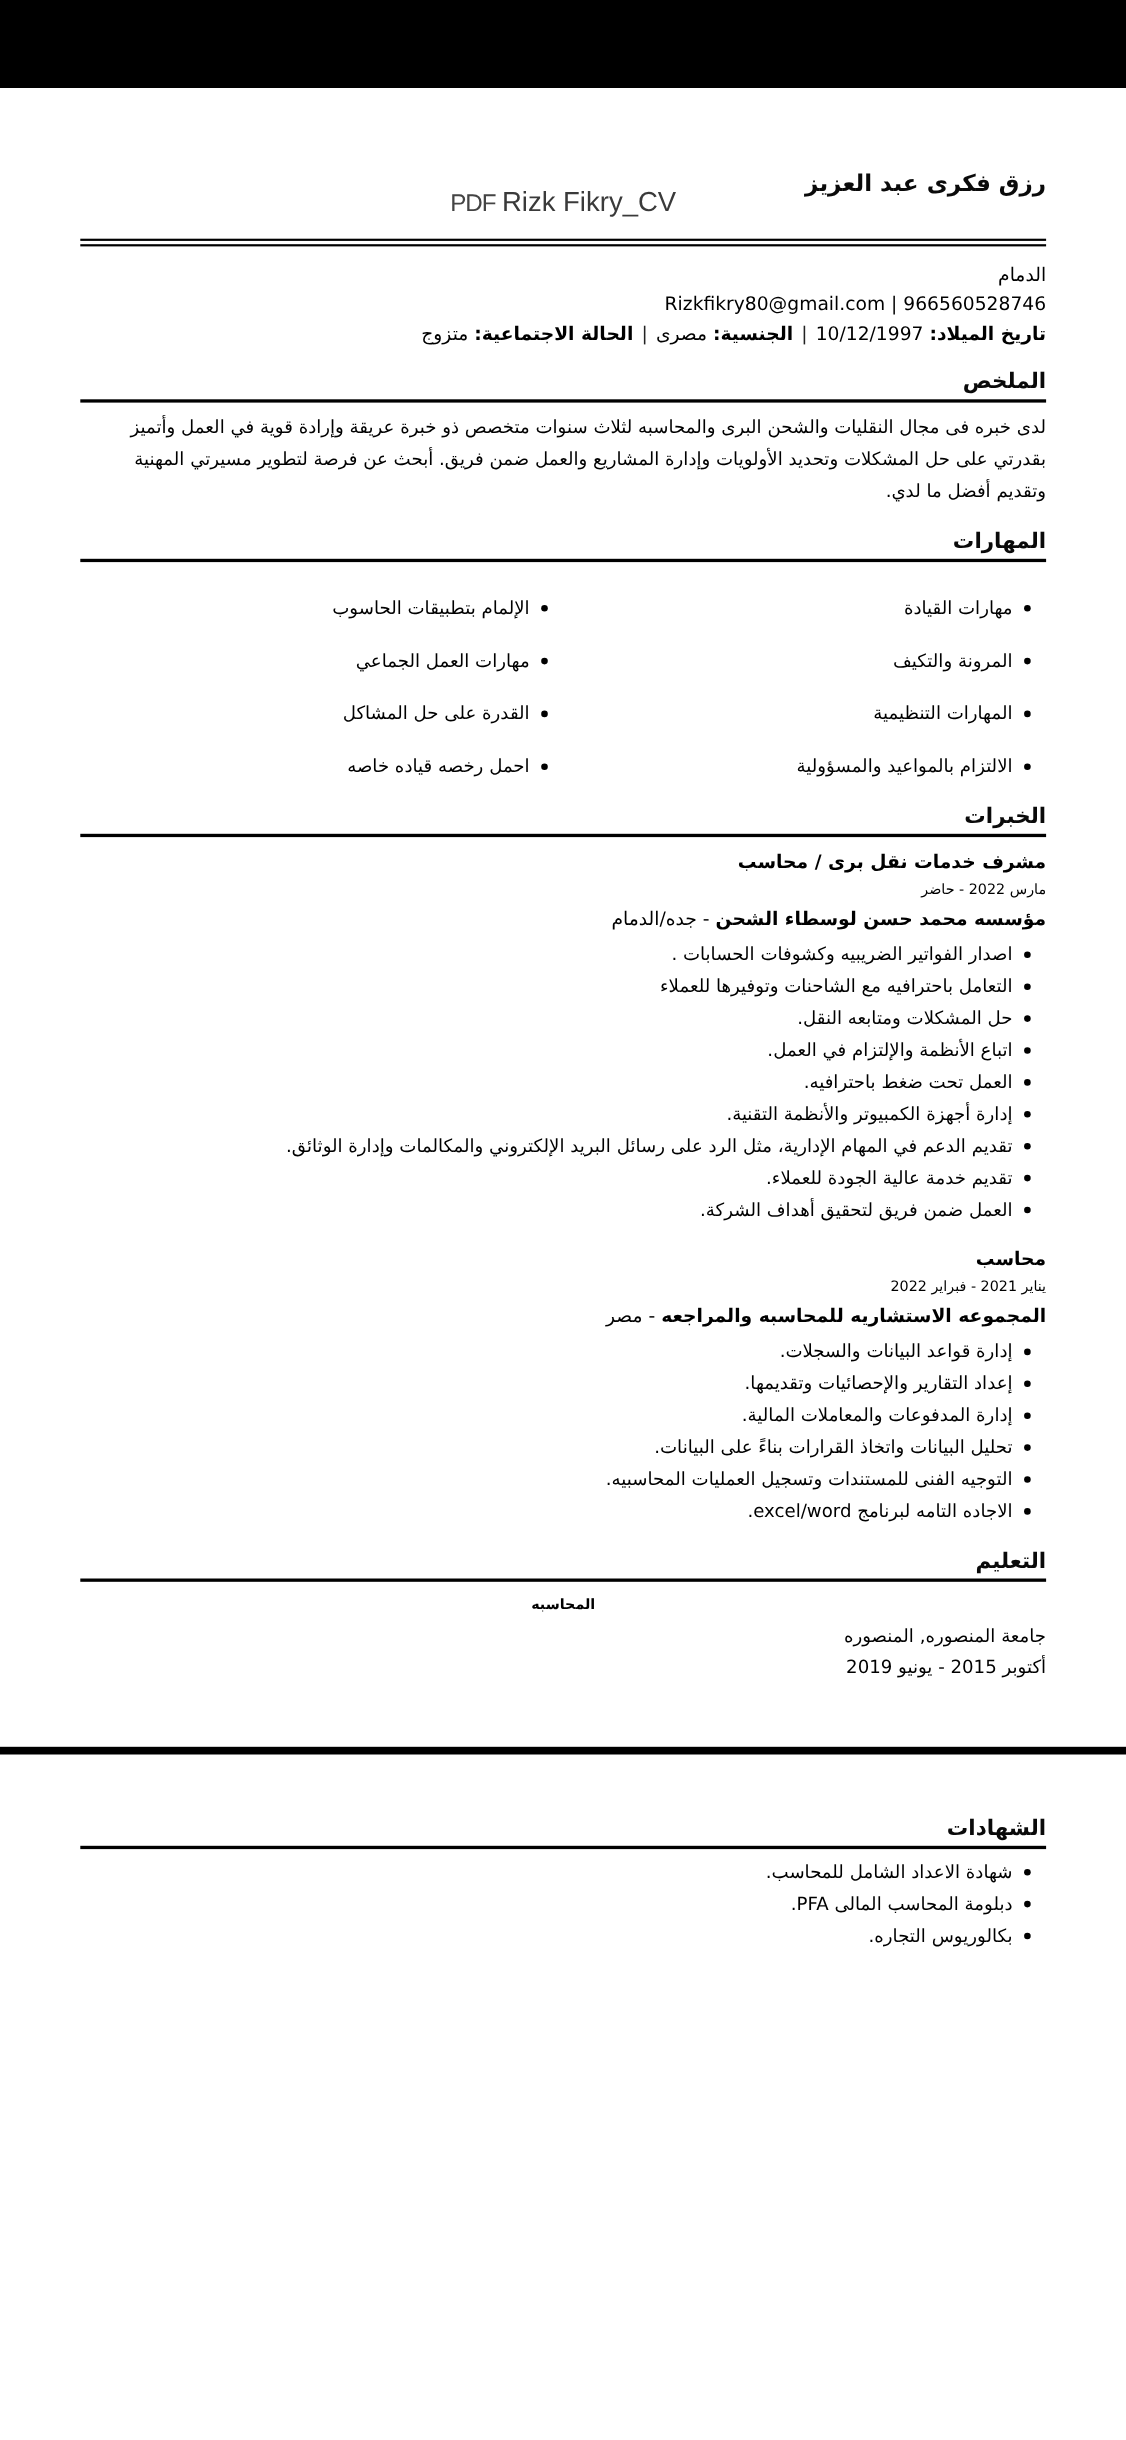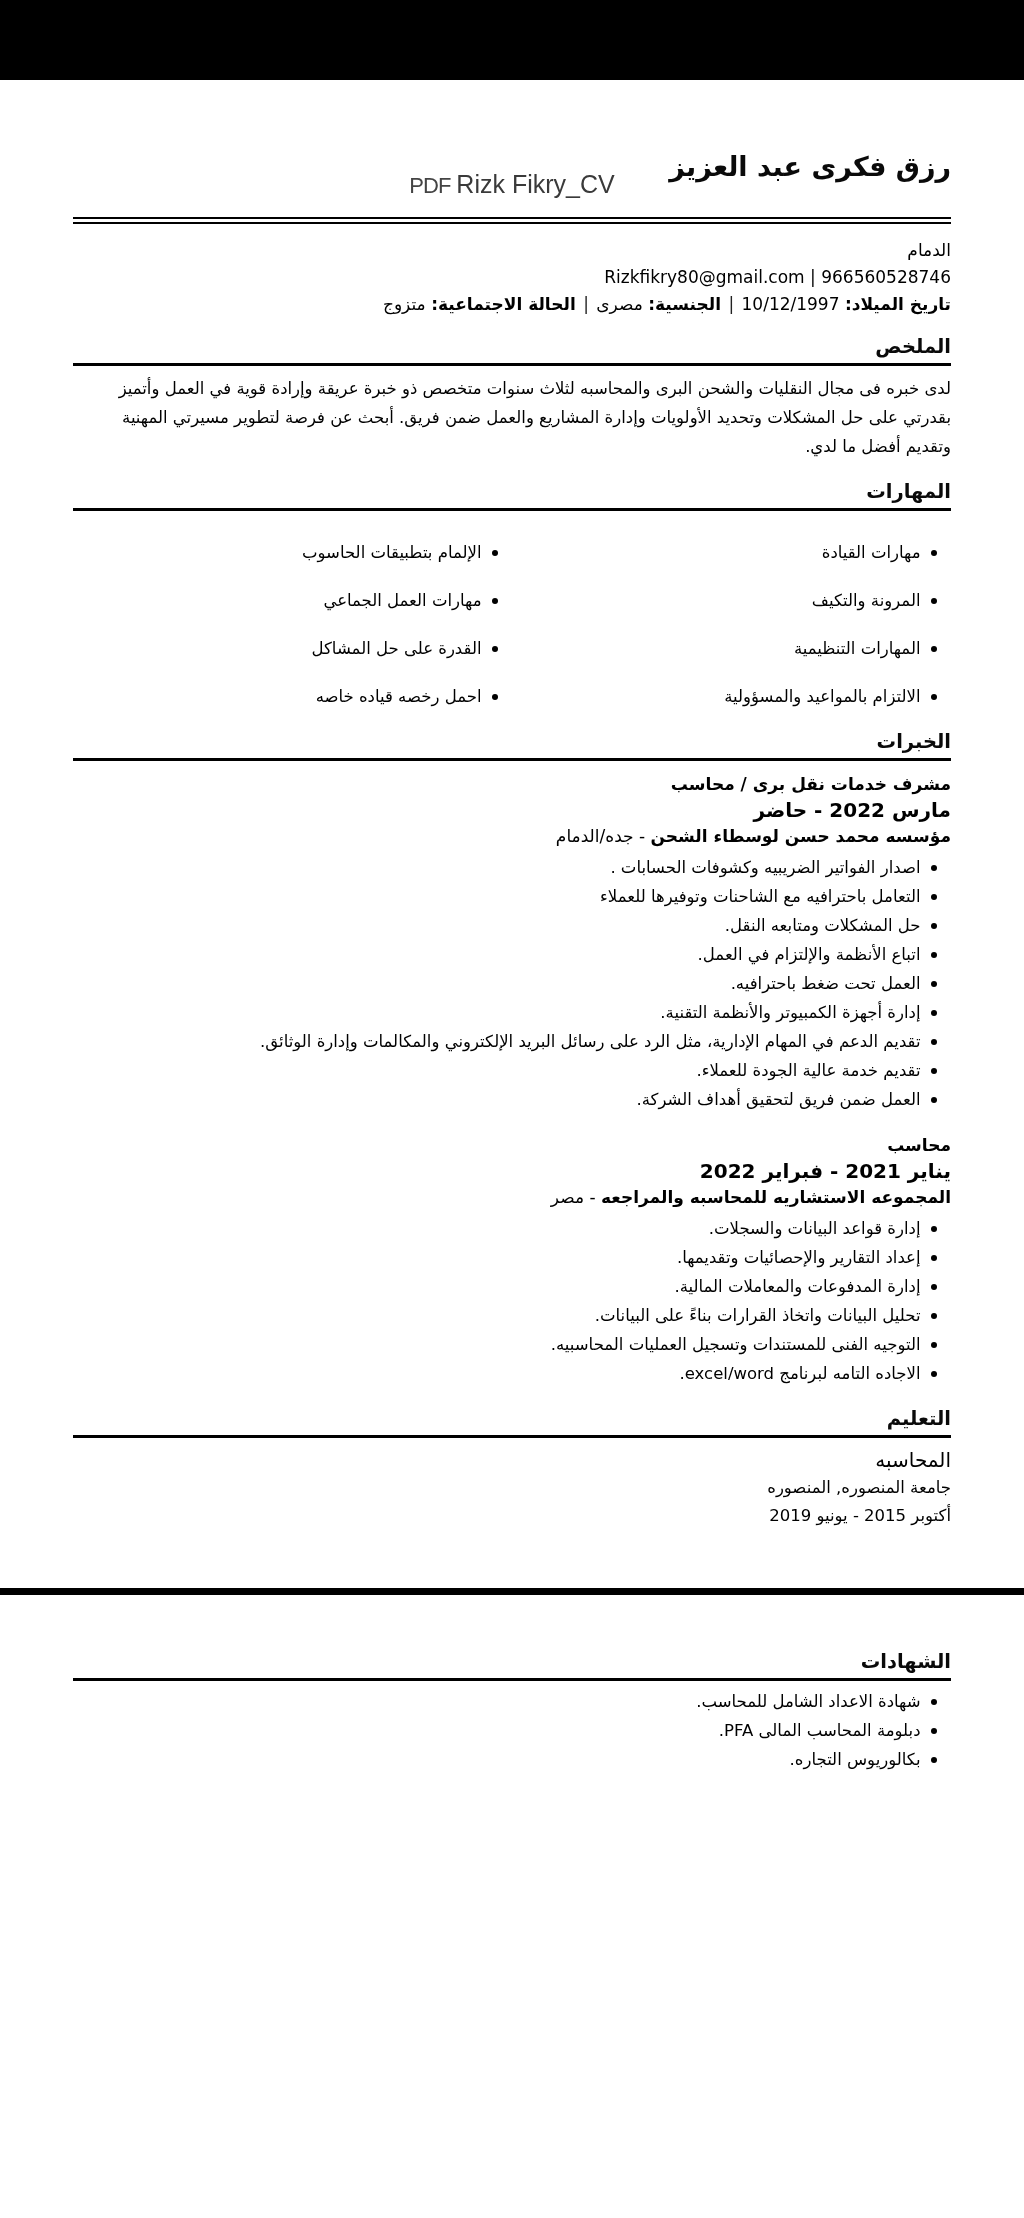--- a/index.html
+++ b/index.html
@@ -5,21 +5,21 @@
   html,body{margin:0;padding:0;}
   body{
     width:1024px;height:2218px;overflow:hidden;background:#ffffff;
     font-family:"DejaVu Sans",sans-serif;color:#000;
     -webkit-font-smoothing:antialiased;
   }
   .top-bar{height:80px;width:100%;background:#000;}
   .page{padding:0 73px;direction:rtl;text-align:right;}
   
   .doc-header{position:relative;padding:70px 0 33px;border-bottom:7px double #000;}
-  .name{margin:0;font-size:27px;line-height:34px;font-weight:700;color:#0a0a0a;}
+  .name{margin:0;font-size:21px;line-height:34px;font-weight:700;color:#0a0a0a;}
   .file-title{
     position:absolute;left:50%;transform:translateX(-50%);bottom:18px;
     direction:ltr;white-space:nowrap;color:#3a3a3a;
     font-family:"Liberation Sans","DejaVu Sans",sans-serif;font-size:25px;font-weight:400;
   }
   .file-type{font-size:22px;color:#444;letter-spacing:-1px;margin-right:6px;}
   
   .contact{margin-top:13px;font-size:17px;line-height:27px;}
   .ltr-line{direction:ltr;text-align:right;unicode-bidi:isolate;}
   .bold{font-weight:700;}
@@ -37,28 +37,28 @@
   .dot{display:inline-block;width:6.5px;height:6.5px;background:#000;border-radius:50%;
        margin-left:10px;vertical-align:2px;}
   
   .skills-cols{display:flex;margin-top:8px;}
   .skills-cols ul.blist{width:50%;}
   .skills-cols ul.blist li{line-height:28px;margin-top:20px;}
   
   .job{margin-top:10px;}
   .job + .job{margin-top:18px;}
   .job .role{font-weight:700;font-size:17px;line-height:26px;}
-  .job .dates{font-size:20px;line-height:26px;font-weight:bold;}
+  .job .dates{font-size:13px;line-height:26px;}
   .job .company-line{font-size:17px;line-height:26px;}
   .job .company{font-weight:700;}
   .job ul.blist{margin-top:4px;}
   
   .edu{margin-top:8px;font-size:16.5px;}
   .edu > div{line-height:28px;}
-  .edu .edu-field{font-weight:400;font-size:20px;}
+  .edu .edu-field{font-weight:700;font-size:13px;text-align:center;}
   
   .page-break{height:7px;background:#000;margin-top:58px;width:100%;}
   .certs .sec-title{margin-top:56px;}
   .certs ul.blist{margin-top:6px;}
 </style>
 </head>
 <body>
 
 <div class="top-bar"></div>
 

